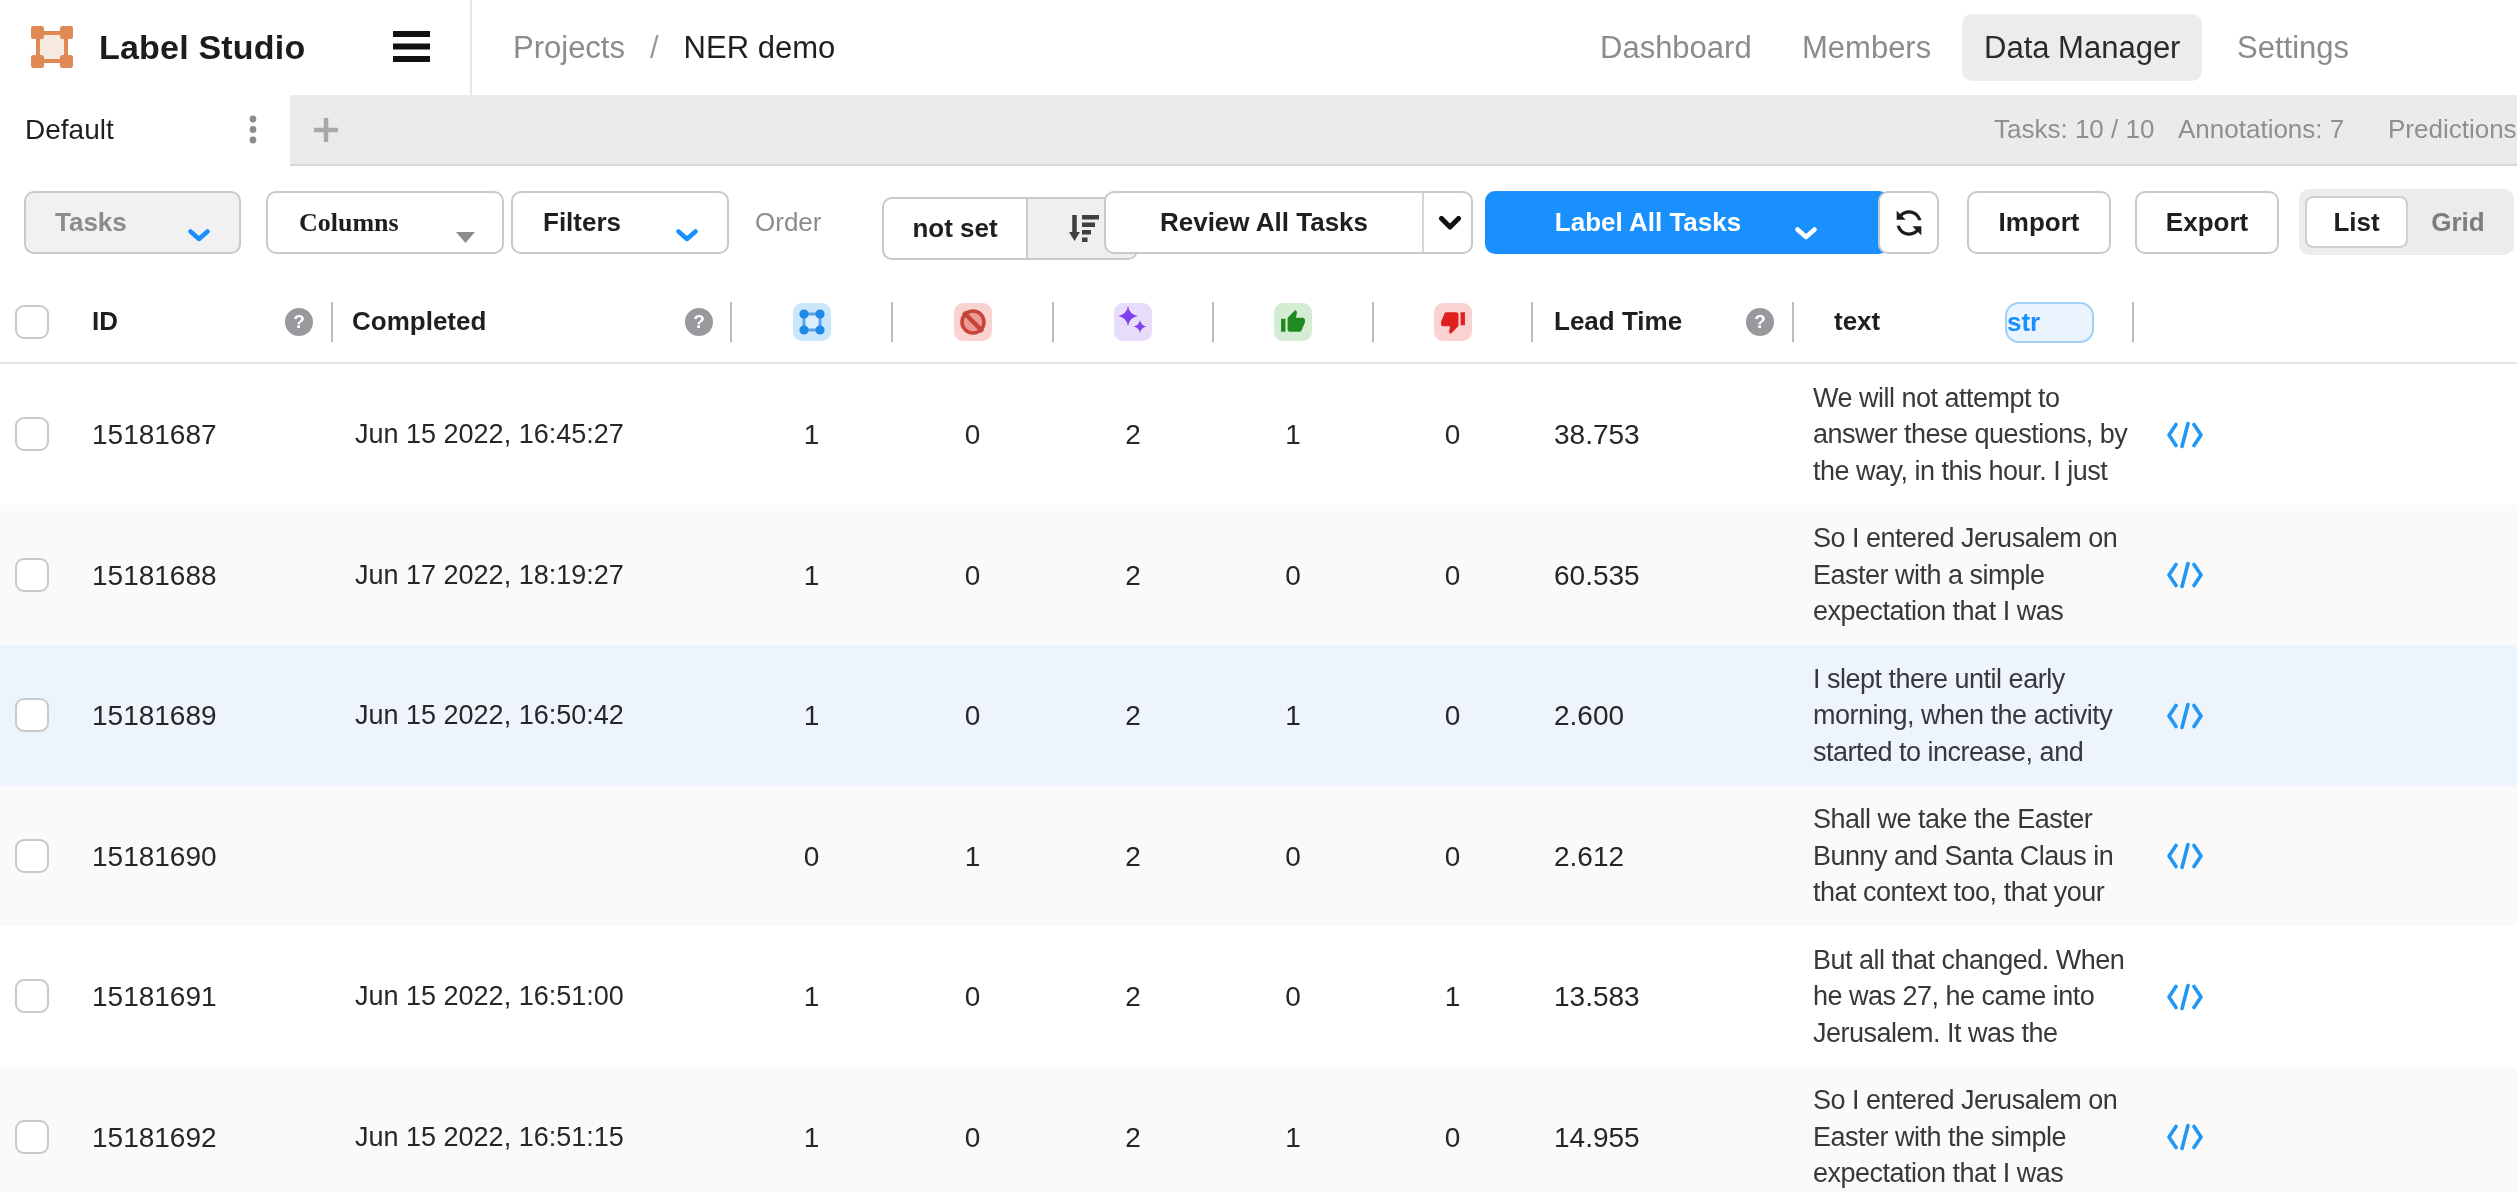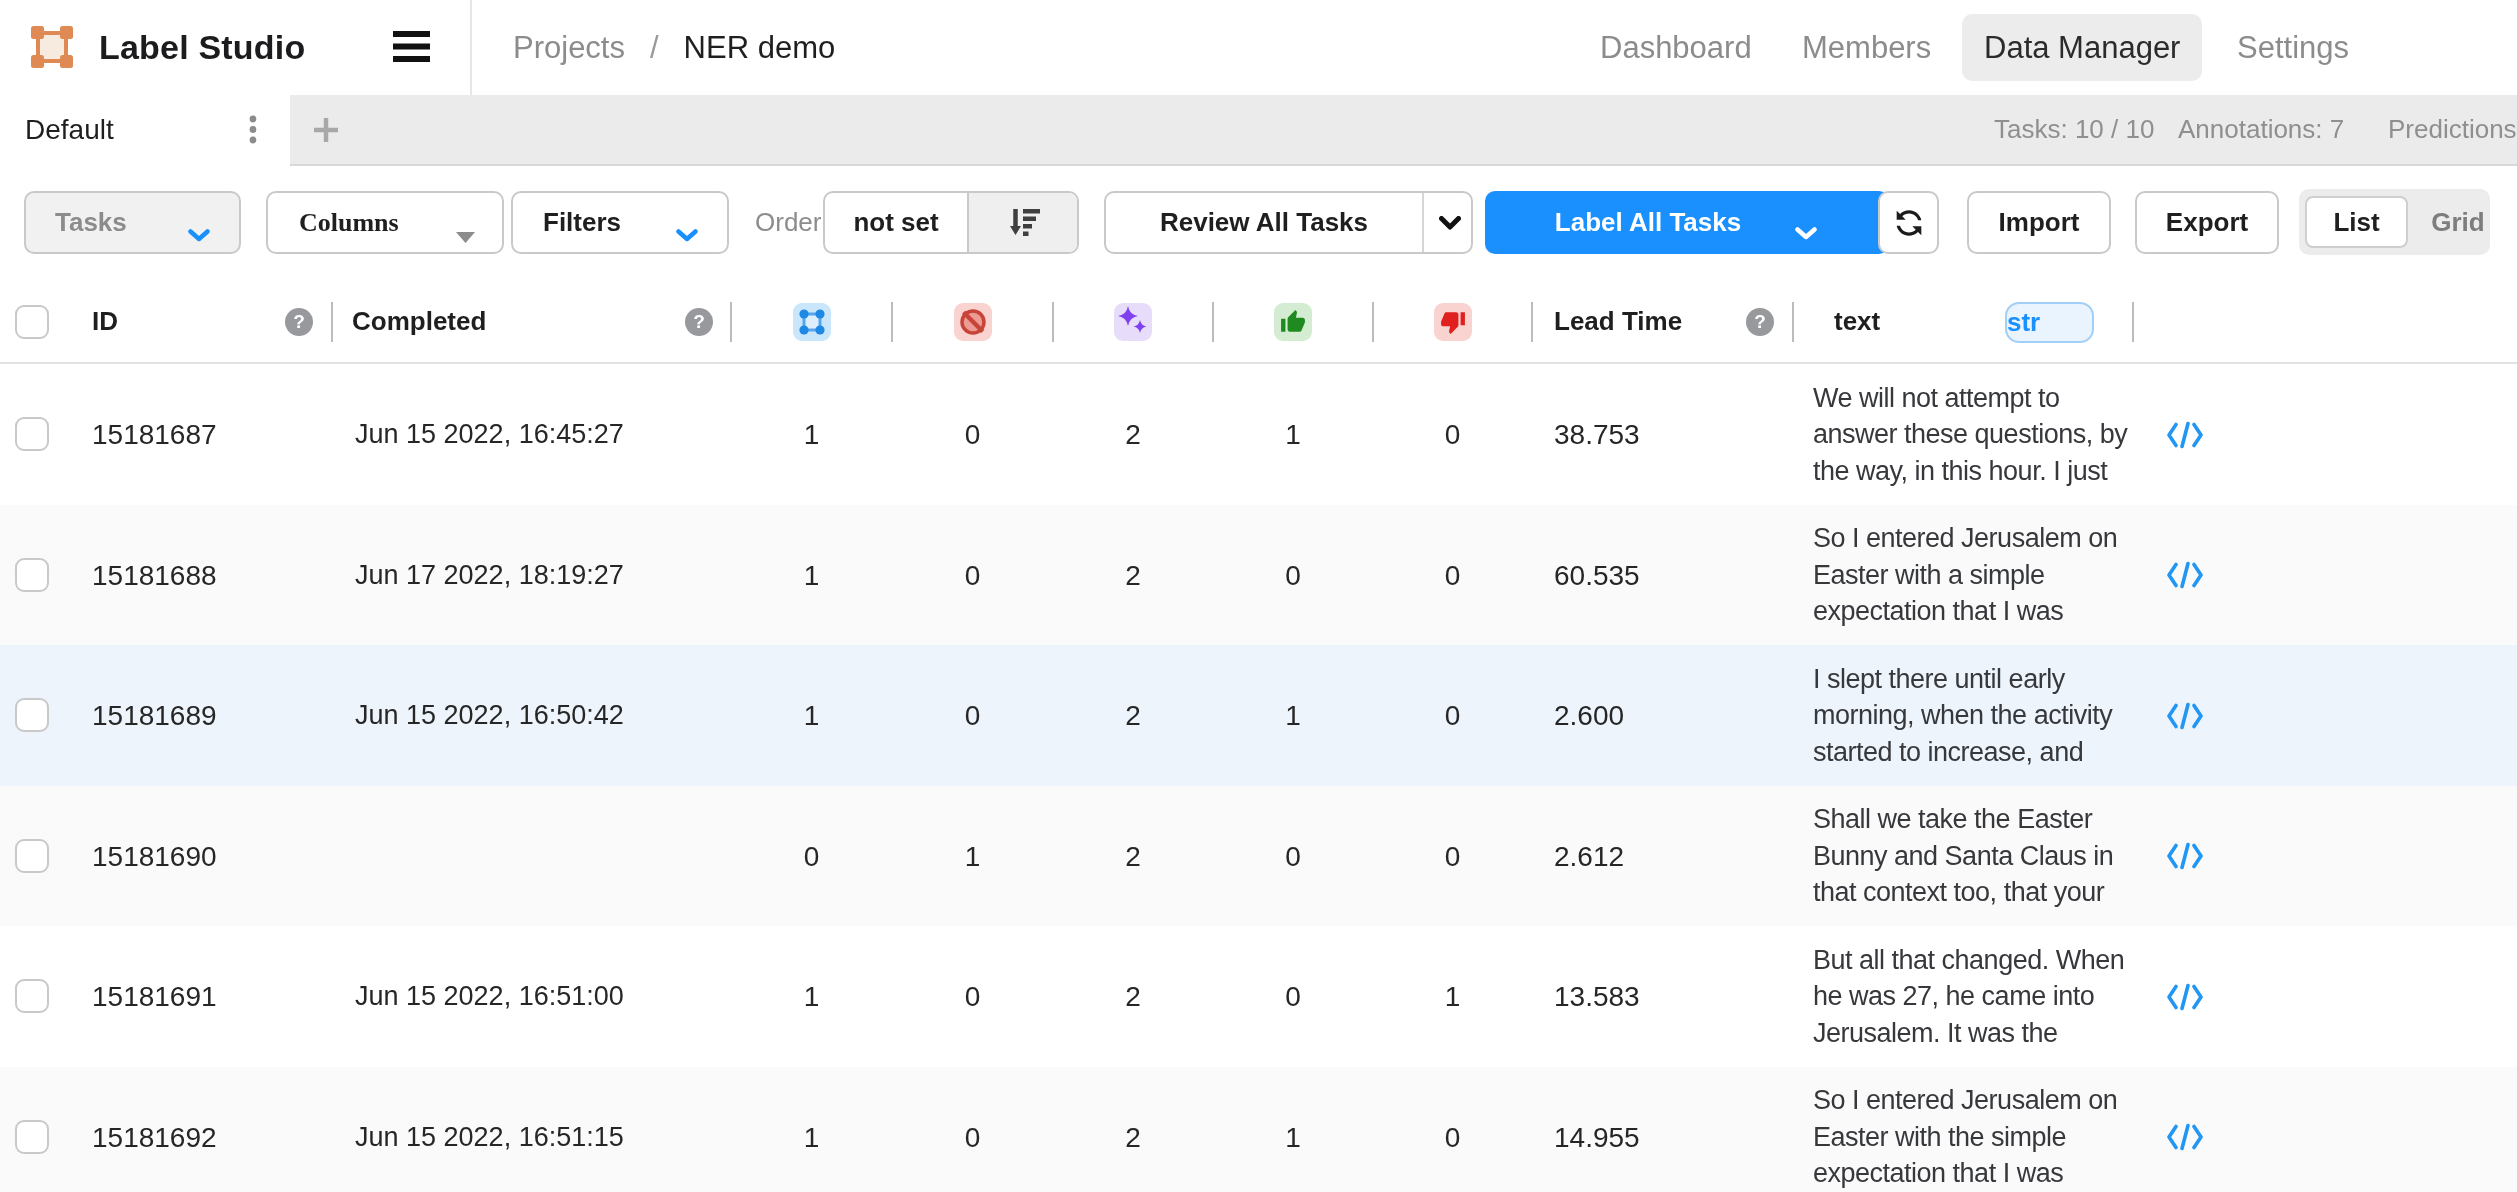--- a/index.html
+++ b/index.html
@@ -40,35 +40,35 @@
   
   .btn { position:absolute; top:191px; height:63px; border:2px solid #c9c9c9; border-radius:10px;
     background:#fff; font-family:inherit; font-size:26px; font-weight:700; color:#1f1f1f; cursor:pointer; }
   .btn-tasks { left:24px; width:217px; background:#f1f1f1; color:#8c8c8c; text-align:left; padding-left:29px; }
   .btn-tasks .chev { position:absolute; left:162px; top:25px; }
   .btn-columns { left:266px; width:238px; text-align:left; padding-left:31px;font-family:Liberation Serif, serif; }
   .btn-columns .tri { position:absolute; left:188px; top:27px; }
   .btn-filters { left:511px; width:218px; text-align:left; padding-left:30px; }
   .btn-filters .chev { position:absolute; left:163px; top:25px; }
   .order-label { position:absolute; left:755px; top:191px; height:63px; line-height:63px; font-size:26px; color:#8c8c8c; }
-  .group-notset { left:823px; width:256px; padding:0; overflow:hidden; }
+  .group-notset { left:882px; width:256px; padding:0; overflow:hidden;margin-top:6px; }
   .notset-text { position:absolute; left:0; top:0; width:142px; height:59px; line-height:59px; text-align:center; }
   .notset-iconseg { position:absolute; left:142px; top:0; width:114px; height:59px; background:#efefef;
     border-left:2px solid #c9c9c9; display:flex; align-items:center; justify-content:center; }
   .group-review { left:1104px; width:369px; padding:0; overflow:hidden; }
   .review-text { position:absolute; left:0; top:0; width:316px; height:59px; line-height:59px; text-align:center; }
   .review-chevseg { position:absolute; left:316px; top:0; width:53px; height:59px;
     border-left:2px solid #d6d6d6; display:flex; align-items:center; justify-content:center; }
   .btn-labelall { left:1485px; width:404px; background:#1a90ff; border:none; height:63px; color:#fff; }
   .labelall-text { position:absolute; left:0; top:0; width:326px; height:63px; line-height:63px; text-align:center; }
   .btn-labelall .chev { position:absolute; left:310px; top:25px; }
   .btn-refresh { left:1878px; width:61px; display:flex; align-items:center; justify-content:center; }
   .btn-import { left:1967px; width:144px; }
   .btn-export { left:2135px; width:144px; }
-  .seg-control { position:absolute; left:2299px; top:189px; width:191px; height:66px; background:#ececec; border-radius:10px; }
+  .seg-control { position:absolute; left:2299px; top:189px; width:215px; height:66px; background:#ececec; border-radius:10px; }
   .seg-list { position:absolute; left:6px; top:7px; width:103px; height:52px; background:#fff; border:2px solid #cfcfcf;
     border-radius:8px; font-size:26px; font-weight:700; color:#1f1f1f; font-family:inherit; cursor:pointer; }
   .seg-grid { position:absolute; left:109px; top:0; width:100px; height:66px; line-height:66px; text-align:center;
     font-size:26px; font-weight:700; color:#7d7d7d; background:none; border:none; font-family:inherit; cursor:pointer; }
 
   
   .thead { position:absolute; left:0; top:281px; width:2517px; height:83px; background:#fff;
     border-bottom:2px solid #e2e2e2; }
   .thead .hdr-label { position:absolute; top:0; height:81px; line-height:81px; font-size:26px; font-weight:700; color:#1f1f1f; }
   .hdr-id { left:92px; }

